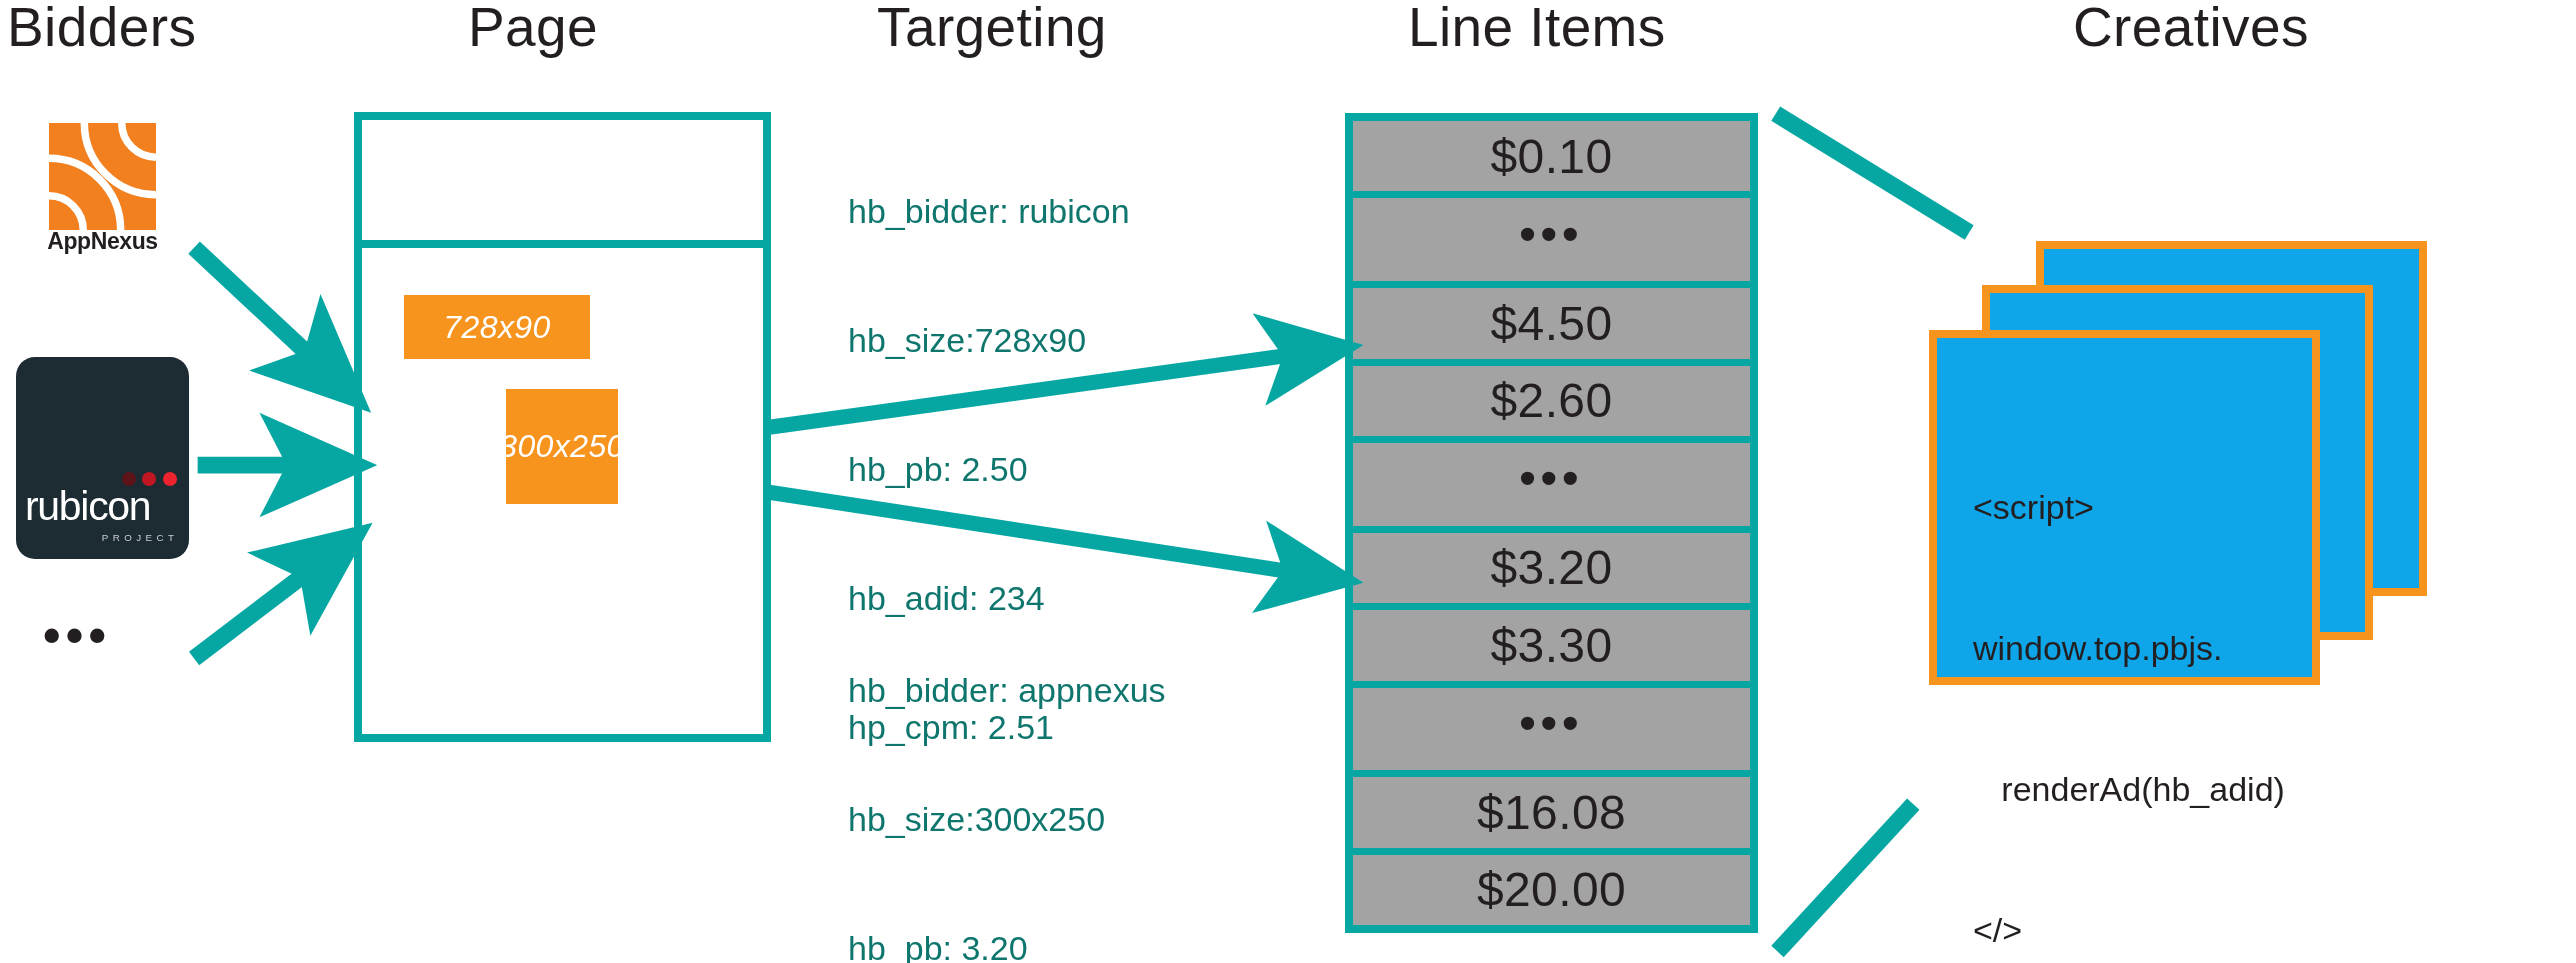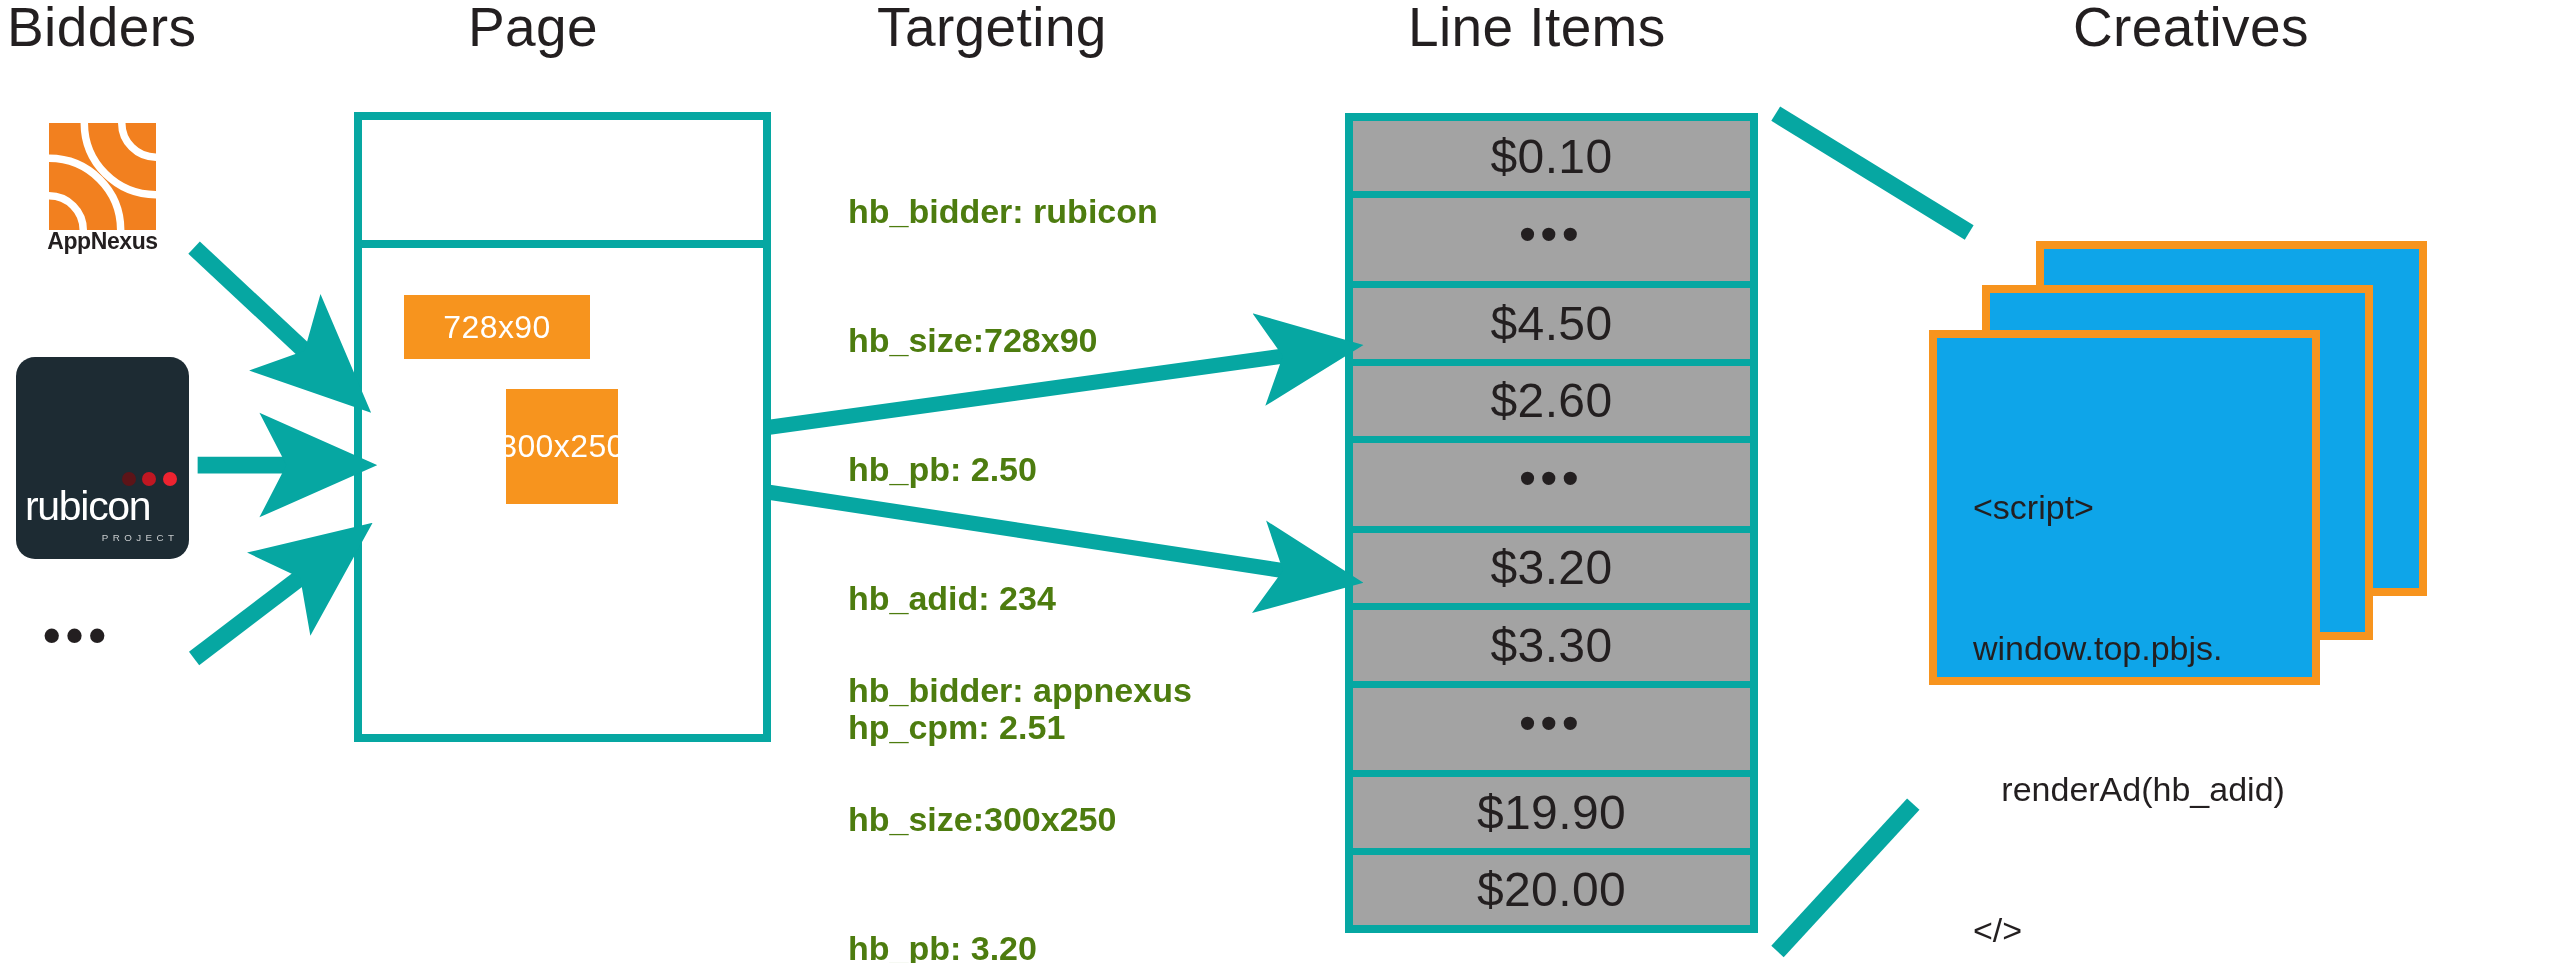--- a/index.html
+++ b/index.html
@@ -58,39 +58,39 @@
   .rubicon-dots i:nth-child(2){background:#c01722;}
   .rubicon-dots i:nth-child(3){background:#ee2330;}
   .bidder-ellipsis{
     position:absolute;left:43px;top:622px;
     font-size:50px;line-height:27px;letter-spacing:5.3px;color:#231f20;font-weight:bold;
   }
 
   
   .page-frame{
     position:absolute;left:354px;top:112px;width:417px;height:630px;
-    border:8px solid #06a7a2;box-sizing:border-box;background:#ffffff;
+    border:8px solid #06a7a2;box-sizing:border-box;background:#ffffff;font-style:italic;
   }
   .page-header-row{
     position:absolute;left:0;top:0;right:0;height:128px;
     border-bottom:8px solid #06a7a2;box-sizing:border-box;
   }
   .ad-slot{
     position:absolute;background:#f7941e;color:#ffffff;
     display:flex;align-items:center;justify-content:center;
     font-size:32px;font-weight:300;letter-spacing:0.4px;
   }
   .slot-728{left:42px;top:175px;width:186px;height:64px;}
   .slot-300{left:144px;top:269px;width:112px;height:115px;}
 
   
   .target-block{
     position:absolute;
-    font-size:34px;font-weight:bold;line-height:43px;
-    color:#4d7c0f;white-space:pre;
+    font-size:34px;font-weight:normal;line-height:43px;
+    color:#0f766e;white-space:pre;
   }
   #target-top{left:848px;top:104px;}
   #target-bottom{left:848px;top:583px;}
   .target-block div{height:43px;}
 
   
   .lineitems{
     position:absolute;left:1345px;top:113px;width:413px;height:820px;
     border:8px solid #06a7a2;box-sizing:border-box;background:#06a7a2;
     display:flex;flex-direction:column;
@@ -183,21 +183,21 @@
 
   <div class="lineitems">
     <div class="li-row">$0.10</div>
     <div class="li-row ellipsis">•••</div>
     <div class="li-row">$4.50</div>
     <div class="li-row">$2.60</div>
     <div class="li-row ellipsis">•••</div>
     <div class="li-row">$3.20</div>
     <div class="li-row">$3.30</div>
     <div class="li-row ellipsis">•••</div>
-    <div class="li-row">$19.90</div>
+    <div class="li-row">$16.08</div>
     <div class="li-row">$20.00</div>
   </div>
 
   <div class="creatives">
     <div class="cre-card cre-back"></div>
     <div class="cre-card cre-mid"></div>
     <div class="cre-card cre-front">
       <div class="cre-code">
         <div>&lt;script&gt;</div>
         <div>window.top.pbjs.</div>

